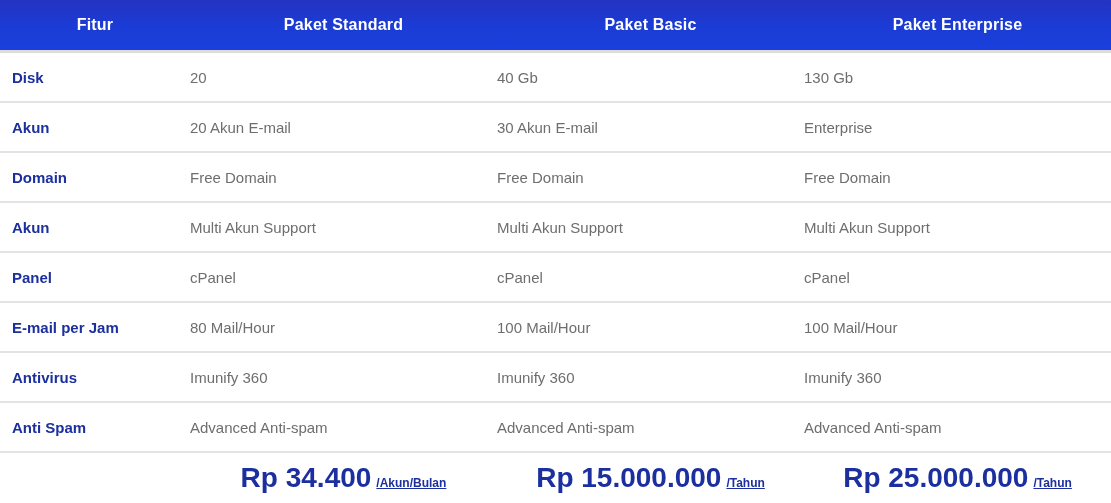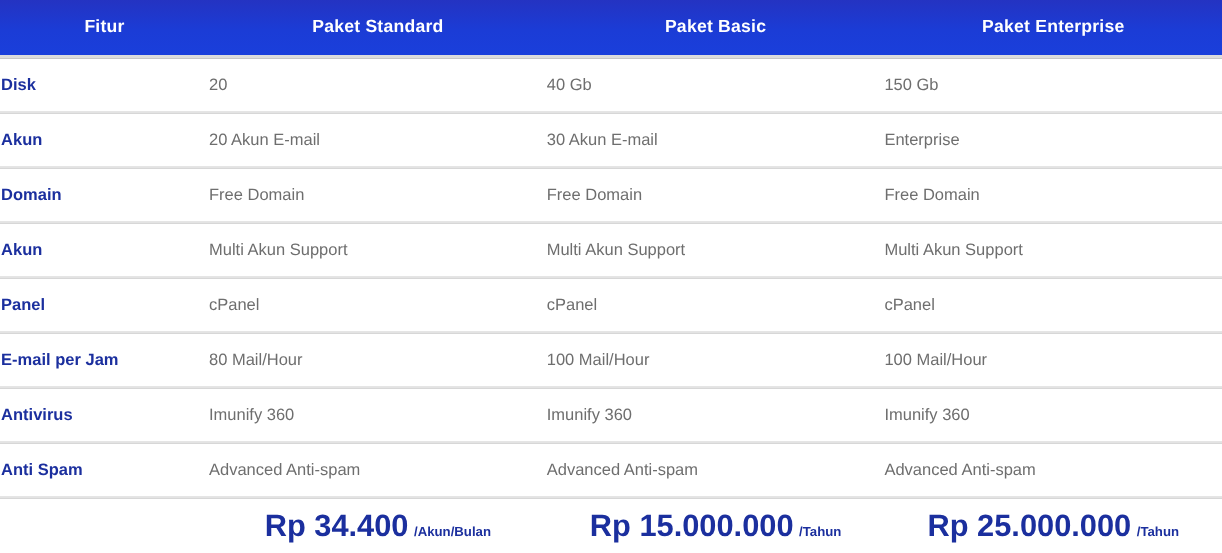--- a/index.html
+++ b/index.html
@@ -4,21 +4,21 @@
 <style>
   html, body {
     margin: 0;
     padding: 0;
     background: #ffffff;
   }
   .pricing-table {
     width: 1111px;
     height: 503px;
     font-family: "Liberation Sans", sans-serif;
-    background: #000000;
+    background: #0f766e;
     overflow: hidden;
   }
   .grid-row {
     display: grid;
     grid-template-columns: 190px 307px 307px 307px;
     align-items: center;
   }
   .header-row {
     height: 50px;
     background: linear-gradient(180deg, #2433c2 0%, #1b3cd6 55%, #1a3fdb 100%);
@@ -33,21 +33,21 @@
   }
   .data-row {
     height: 48px;
     border-bottom: 2px solid #e3e3e3;
     background: #ffffff;
   }
   .feature-cell {
     color: #1b2f9e;
     font-weight: bold;
     font-size: 15px;
-    padding-left: 1px;
+    padding-left: 12px;
   }
   .value-cell {
     color: #6e6e6e;
     font-size: 15px;
     text-align: left;
   }
   .price-row {
     height: 50px;
     background: #ffffff;
   }
@@ -57,39 +57,40 @@
     white-space: nowrap;
   }
   .price-amount {
     font-weight: bold;
     font-size: 28px;
   }
   .price-period {
     font-weight: bold;
     font-size: 12px;
     margin-left: 5px;
+    text-decoration: underline;
   }
 </style>
 </head>
 <body>
 
 <div class="pricing-table">
 
   <div class="grid-row header-row">
     <div class="header-cell">Fitur</div>
     <div class="header-cell">Paket Standard</div>
     <div class="header-cell">Paket Basic</div>
     <div class="header-cell">Paket Enterprise</div>
   </div>
 
   <div class="grid-row data-row">
     <div class="feature-cell">Disk</div>
     <div class="value-cell">20</div>
     <div class="value-cell">40 Gb</div>
-    <div class="value-cell">150 Gb</div>
+    <div class="value-cell">130 Gb</div>
   </div>
 
   <div class="grid-row data-row">
     <div class="feature-cell">Akun</div>
     <div class="value-cell">20 Akun E-mail</div>
     <div class="value-cell">30 Akun E-mail</div>
     <div class="value-cell">Enterprise</div>
   </div>
 
   <div class="grid-row data-row">

